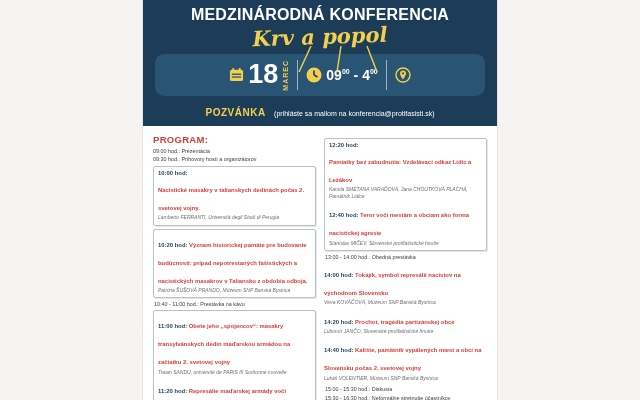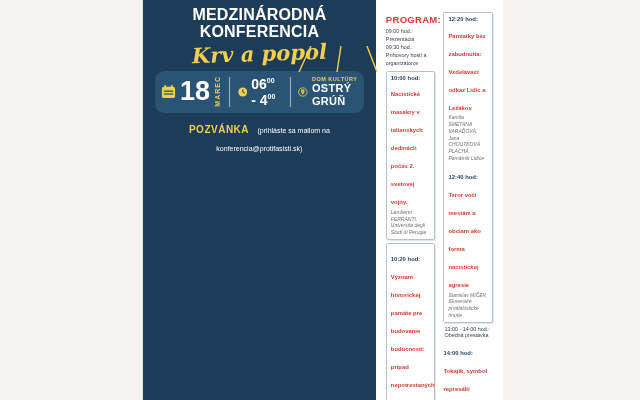--- a/index.html
+++ b/index.html
@@ -1,20 +1,20 @@
 <!DOCTYPE html>
 <html><head>
 <meta charset="utf-8">
 <style>
   * { margin:0; padding:0; box-sizing:border-box; }
   html,body { width:640px; height:400px; overflow:hidden; }
   body { background:#f5f4f1; font-family:"Liberation Sans", sans-serif; position:relative; }
 
-  .poster { position:absolute; left:143px; top:0; width:316px; height:400px;
-            background:#ffffff; display:flex; flex-direction:row;
+  .poster { position:absolute; left:143px; top:0; width:354px; height:400px;
+            background:#ffffff; display:flex; flex-direction:column;
             box-shadow:0 0 0 1px #e7e4df; }
 
   
   .header { background:#1d3c57; color:#fff; padding:7px 8px 6px; position:relative; }
   .title { font-size:16px; font-weight:800; text-align:center; letter-spacing:0.2px; line-height:1.05; }
   .subtitle { font-family:"DejaVu Serif", serif; font-style:italic; font-weight:700;
               color:#f3cf4e; text-align:center; font-size:21px; line-height:1.1;
               transform:rotate(-2deg); margin-top:1px; }
   .rays { position:absolute; left:150px; top:46px; pointer-events:none; }
 
@@ -31,21 +31,21 @@
   .venue-small { color:#f3cf4e; font-weight:700; font-size:5.5px; letter-spacing:0.5px; }
   .venue-big { color:#fff; font-weight:800; font-size:11px; letter-spacing:0.3px; }
 
   .invite { text-align:center; margin-top:6px; }
   .invite-label { color:#f3cf4e; font-weight:800; font-size:10px; letter-spacing:0.5px; }
   .invite-note { color:#ffffff; font-size:7px; margin-left:4px; }
 
   
   .program { flex:1; background:#fff; padding:5px 10px 2px; display:flex; gap:8px; }
   .col { flex:1; min-width:0; }
-  .program-heading { color:#da3a34; font-weight:800; font-size:9.5px; margin:9px 0 2px; letter-spacing:0.3px; }
+  .program-heading { color:#da3a34; font-weight:800; font-size:9.5px; margin:3px 0 2px; letter-spacing:0.3px; }
   .intro-line { font-size:5.4px; color:#39404c; line-height:1.5; }
   .block-box { border:1px solid #b7c2cb; border-radius:2px; background:#fff;
                padding:3px 4px; margin:3px 0; box-shadow:1px 1px 0 rgba(40,60,80,0.12); }
   .block-plain { padding:1px 0; margin:2px 0; }
   .break-line { font-size:5.4px; color:#39404c; margin:3px 0 2px 1px; }
   .entry { margin-bottom:3.5px; }
   .entry:last-child { margin-bottom:0.5px; }
   .time { color:#1d3c57; font-weight:700; font-size:5.9px; line-height:1.32; }
   .time.block { display:block; }
   .etitle { color:#da3a34; font-weight:700; font-size:5.9px; line-height:1.32; }
@@ -78,33 +78,29 @@
         <span class="day">18</span>
         <span class="month">MAREC</span>
       </div>
       <div class="vdiv"></div>
       <div class="bgroup">
         <svg width="16" height="16" viewBox="0 0 16 16">
           <circle cx="8" cy="8" r="7.5" fill="#f3cf4e"></circle>
           <line x1="8" y1="8" x2="8" y2="3.5" stroke="#1d3c57" stroke-width="1.6"></line>
           <line x1="8" y1="8" x2="11.5" y2="10" stroke="#1d3c57" stroke-width="1.6"></line>
         </svg>
-        <span class="timetxt"><span>06</span><sup>00</sup><span> - </span><span>4</span><sup>00</sup></span>
+        <span class="timetxt"><span>09</span><sup>00</sup><span> - </span><span>4</span><sup>00</sup></span>
       </div>
       <div class="vdiv"></div>
       <div class="bgroup">
         <svg width="16" height="16" viewBox="0 0 16 16">
           <circle cx="8" cy="8" r="7" fill="none" stroke="#f3cf4e" stroke-width="1.4"></circle>
           <path d="M8 3.5c-1.8 0-3 1.3-3 2.9 0 2 3 6 3 6s3-4 3-6c0-1.6-1.2-2.9-3-2.9z" fill="#f3cf4e"></path>
           <circle cx="8" cy="6.4" r="1.1" fill="#2a5474"></circle>
         </svg>
-        <span class="venue">
-          <span class="venue-small">DOM KULTÚRY</span>
-          <span class="venue-big">OSTRÝ GRÚŇ</span>
-        </span>
       </div>
     </div>
 
     <div class="invite">
       <span class="invite-label">POZVÁNKA</span>
       <span class="invite-note">(prihláste sa mailom na konferencia@protifasisti.sk)</span>
     </div>
   </div>
 
   <div class="program">

